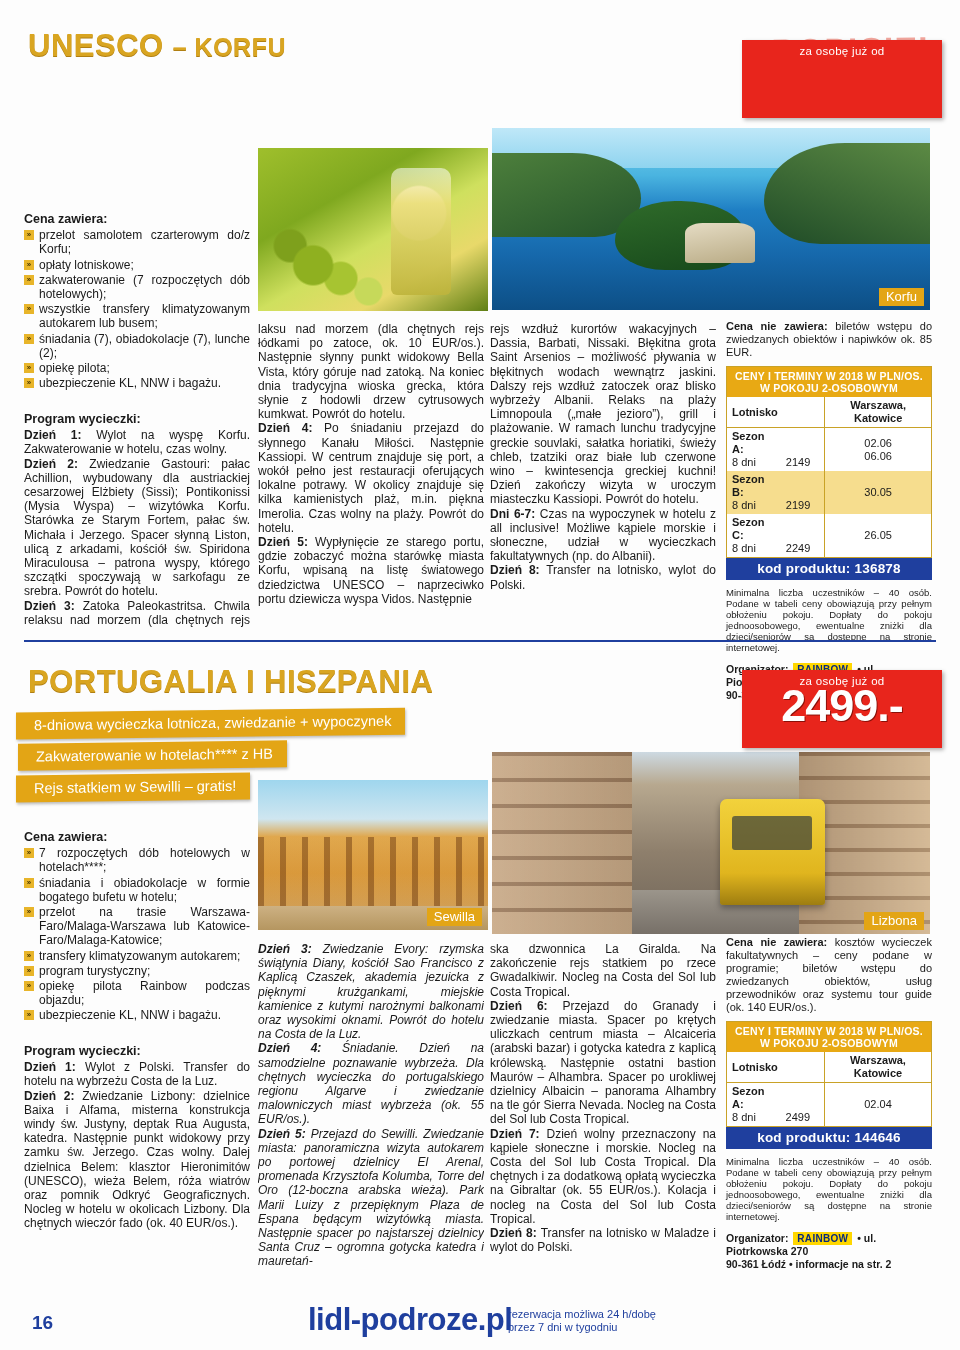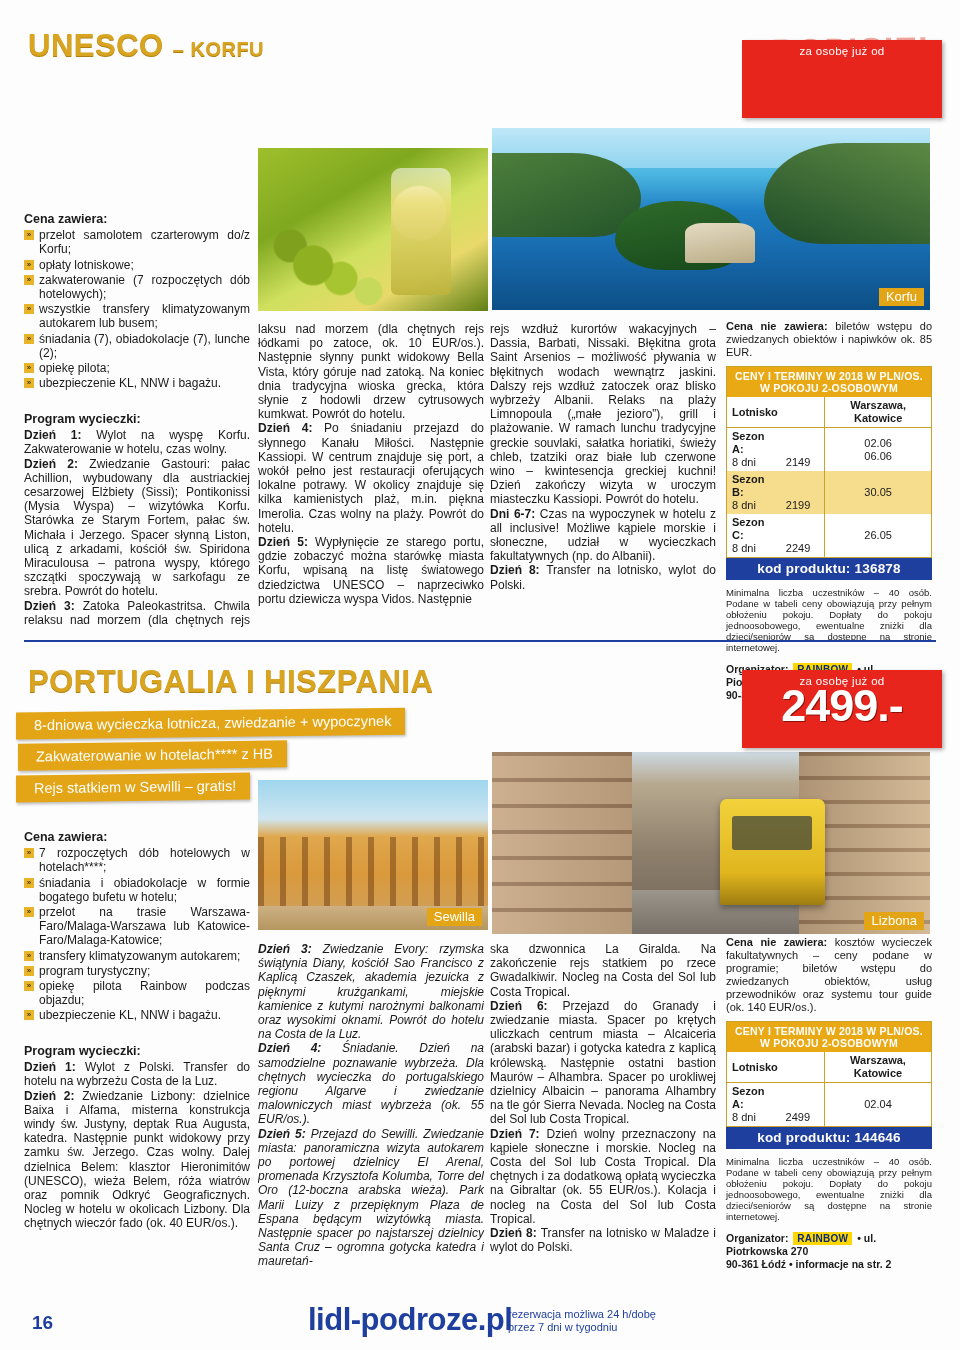--- a/index.html
+++ b/index.html
@@ -18,21 +18,21 @@
   .offer { position:absolute; left:0; width:960px; }
   .offer-1 { top:0; height:648px; }
   .offer-2 { top:648px; height:640px; }
 
   .title {
     position:absolute; left:28px; top:28px;
     font-size:31px; font-weight:bold; letter-spacing:.5px;
     color:#d9a521;
     text-shadow:0 1px 0 #b07f12;
   }
-  .title .sub { font-size:20px; }
+  .title .sub { font-size:25px; }
 
   .banners { position:absolute; left:16px; top:78px; width:530px; z-index:6; }
   .banner {
     background:#e3a515;
     color:#fff;
     font-size:14.5px;
     padding:5px 14px 6px 18px;
     margin-bottom:5px;
     display:inline-block;
     transform:skewY(-0.7deg);

